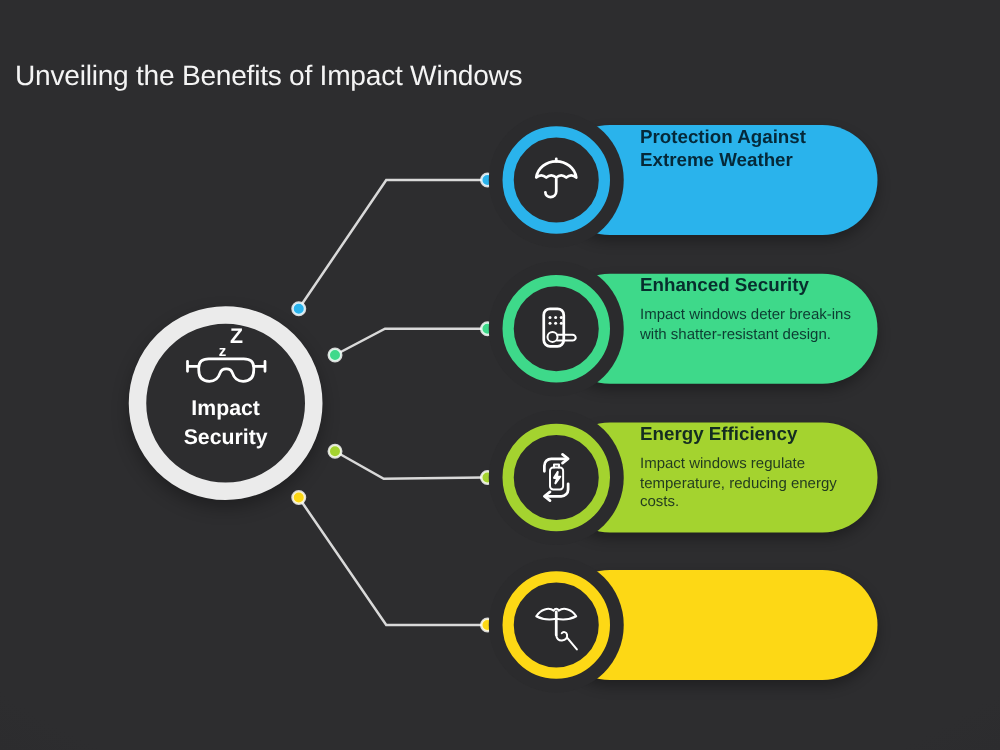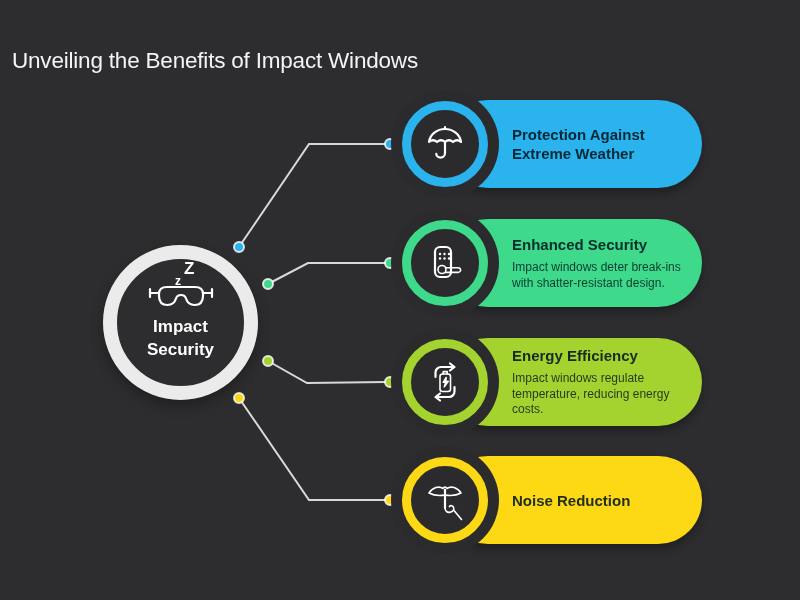--- a/index.html
+++ b/index.html
@@ -38,21 +38,21 @@
     position:absolute;left:391px;width:108px;height:108px;border-radius:50%;
     background:#2b2b2d;z-index:3;
   }
   .icon-ring{
     position:absolute;left:402px;width:68px;height:68px;border-radius:50%;
     border:9px solid var(--accent);z-index:4;
   }
   .card-icon{position:absolute;left:423px;z-index:5;}
   .card-text{
     position:absolute;left:512px;width:178px;height:88px;z-index:4;
-    display:flex;flex-direction:column;justify-content:center;
+    display:flex;flex-direction:column;
   }
   .card-title{
     margin:0;font-size:15px;font-weight:700;line-height:19px;
     color:rgba(0,22,32,0.88);
   }
   .card-body{
     margin:6px 0 0 0;font-size:12px;line-height:15.5px;
     color:rgba(0,20,28,0.80);
   }
   .ic{stroke:#fff;stroke-width:2.2;fill:none;stroke-linecap:round;stroke-linejoin:round;}
@@ -157,17 +157,16 @@
     <div class="pill" style="top:456px"></div>
     <div class="halo" style="top:446px"></div>
     <div class="icon-ring" style="top:457px"></div>
     <svg class="card-icon" style="top:478px" width="44" height="44" viewBox="0 0 44 44">
       <path class="ic-thin" d="M6,15 C9.5,9.5 16,7.5 20,10.5 C21,8.5 23,8.5 24,10.5 C28,7.5 34.5,9.5 38,15 C31.5,18.5 26.5,17.8 22,17 C17.5,17.8 12.5,18.5 6,15 Z"></path>
       <path class="ic" d="M22,11.5 V30"></path>
       <path class="ic-thin" d="M22,30 c0.2,3 2,4.6 4.6,4.4 c3,-0.2 4.6,-2.3 4,-4.8 c-0.5,-2.1 -3.1,-2.6 -4.2,-1"></path>
       <path class="ic-thin" d="M31,32.5 l7.5,9"></path>
     </svg>
     <div class="card-text" style="top:456px">
-      <p class="card-title">Noise Reduction</p>
     </div>
   </div>
 
 </div>
 
 </body></html>

